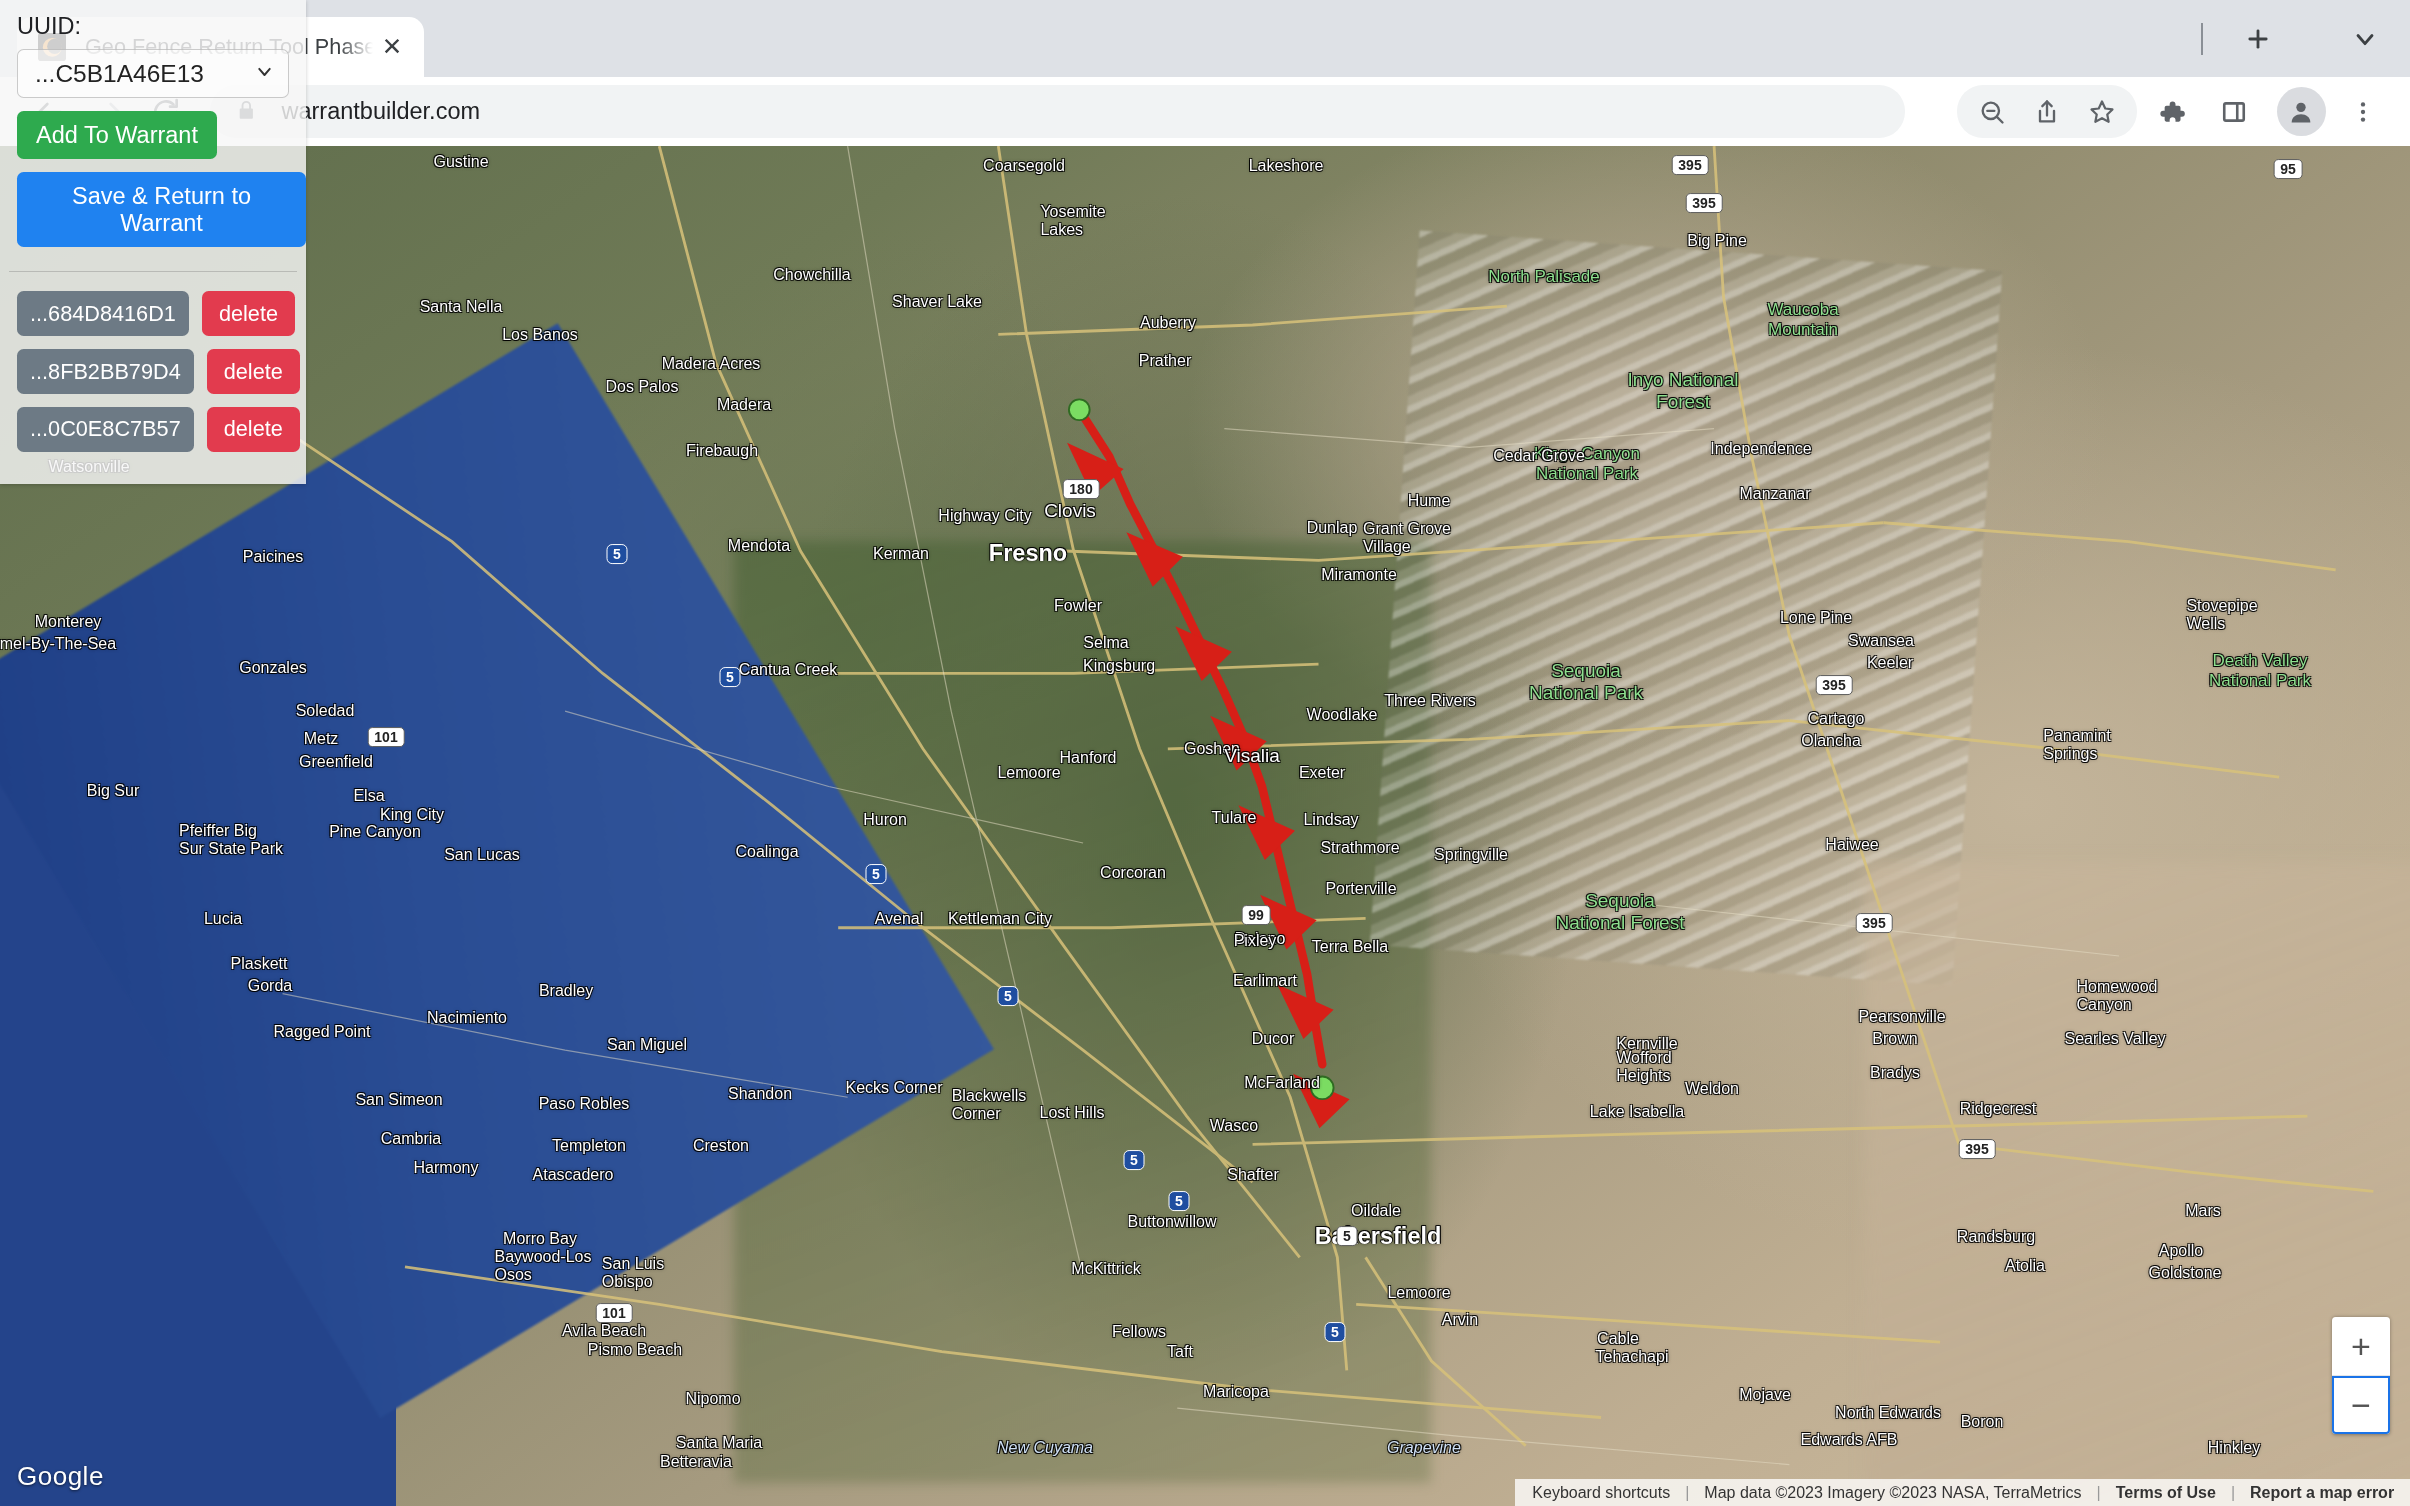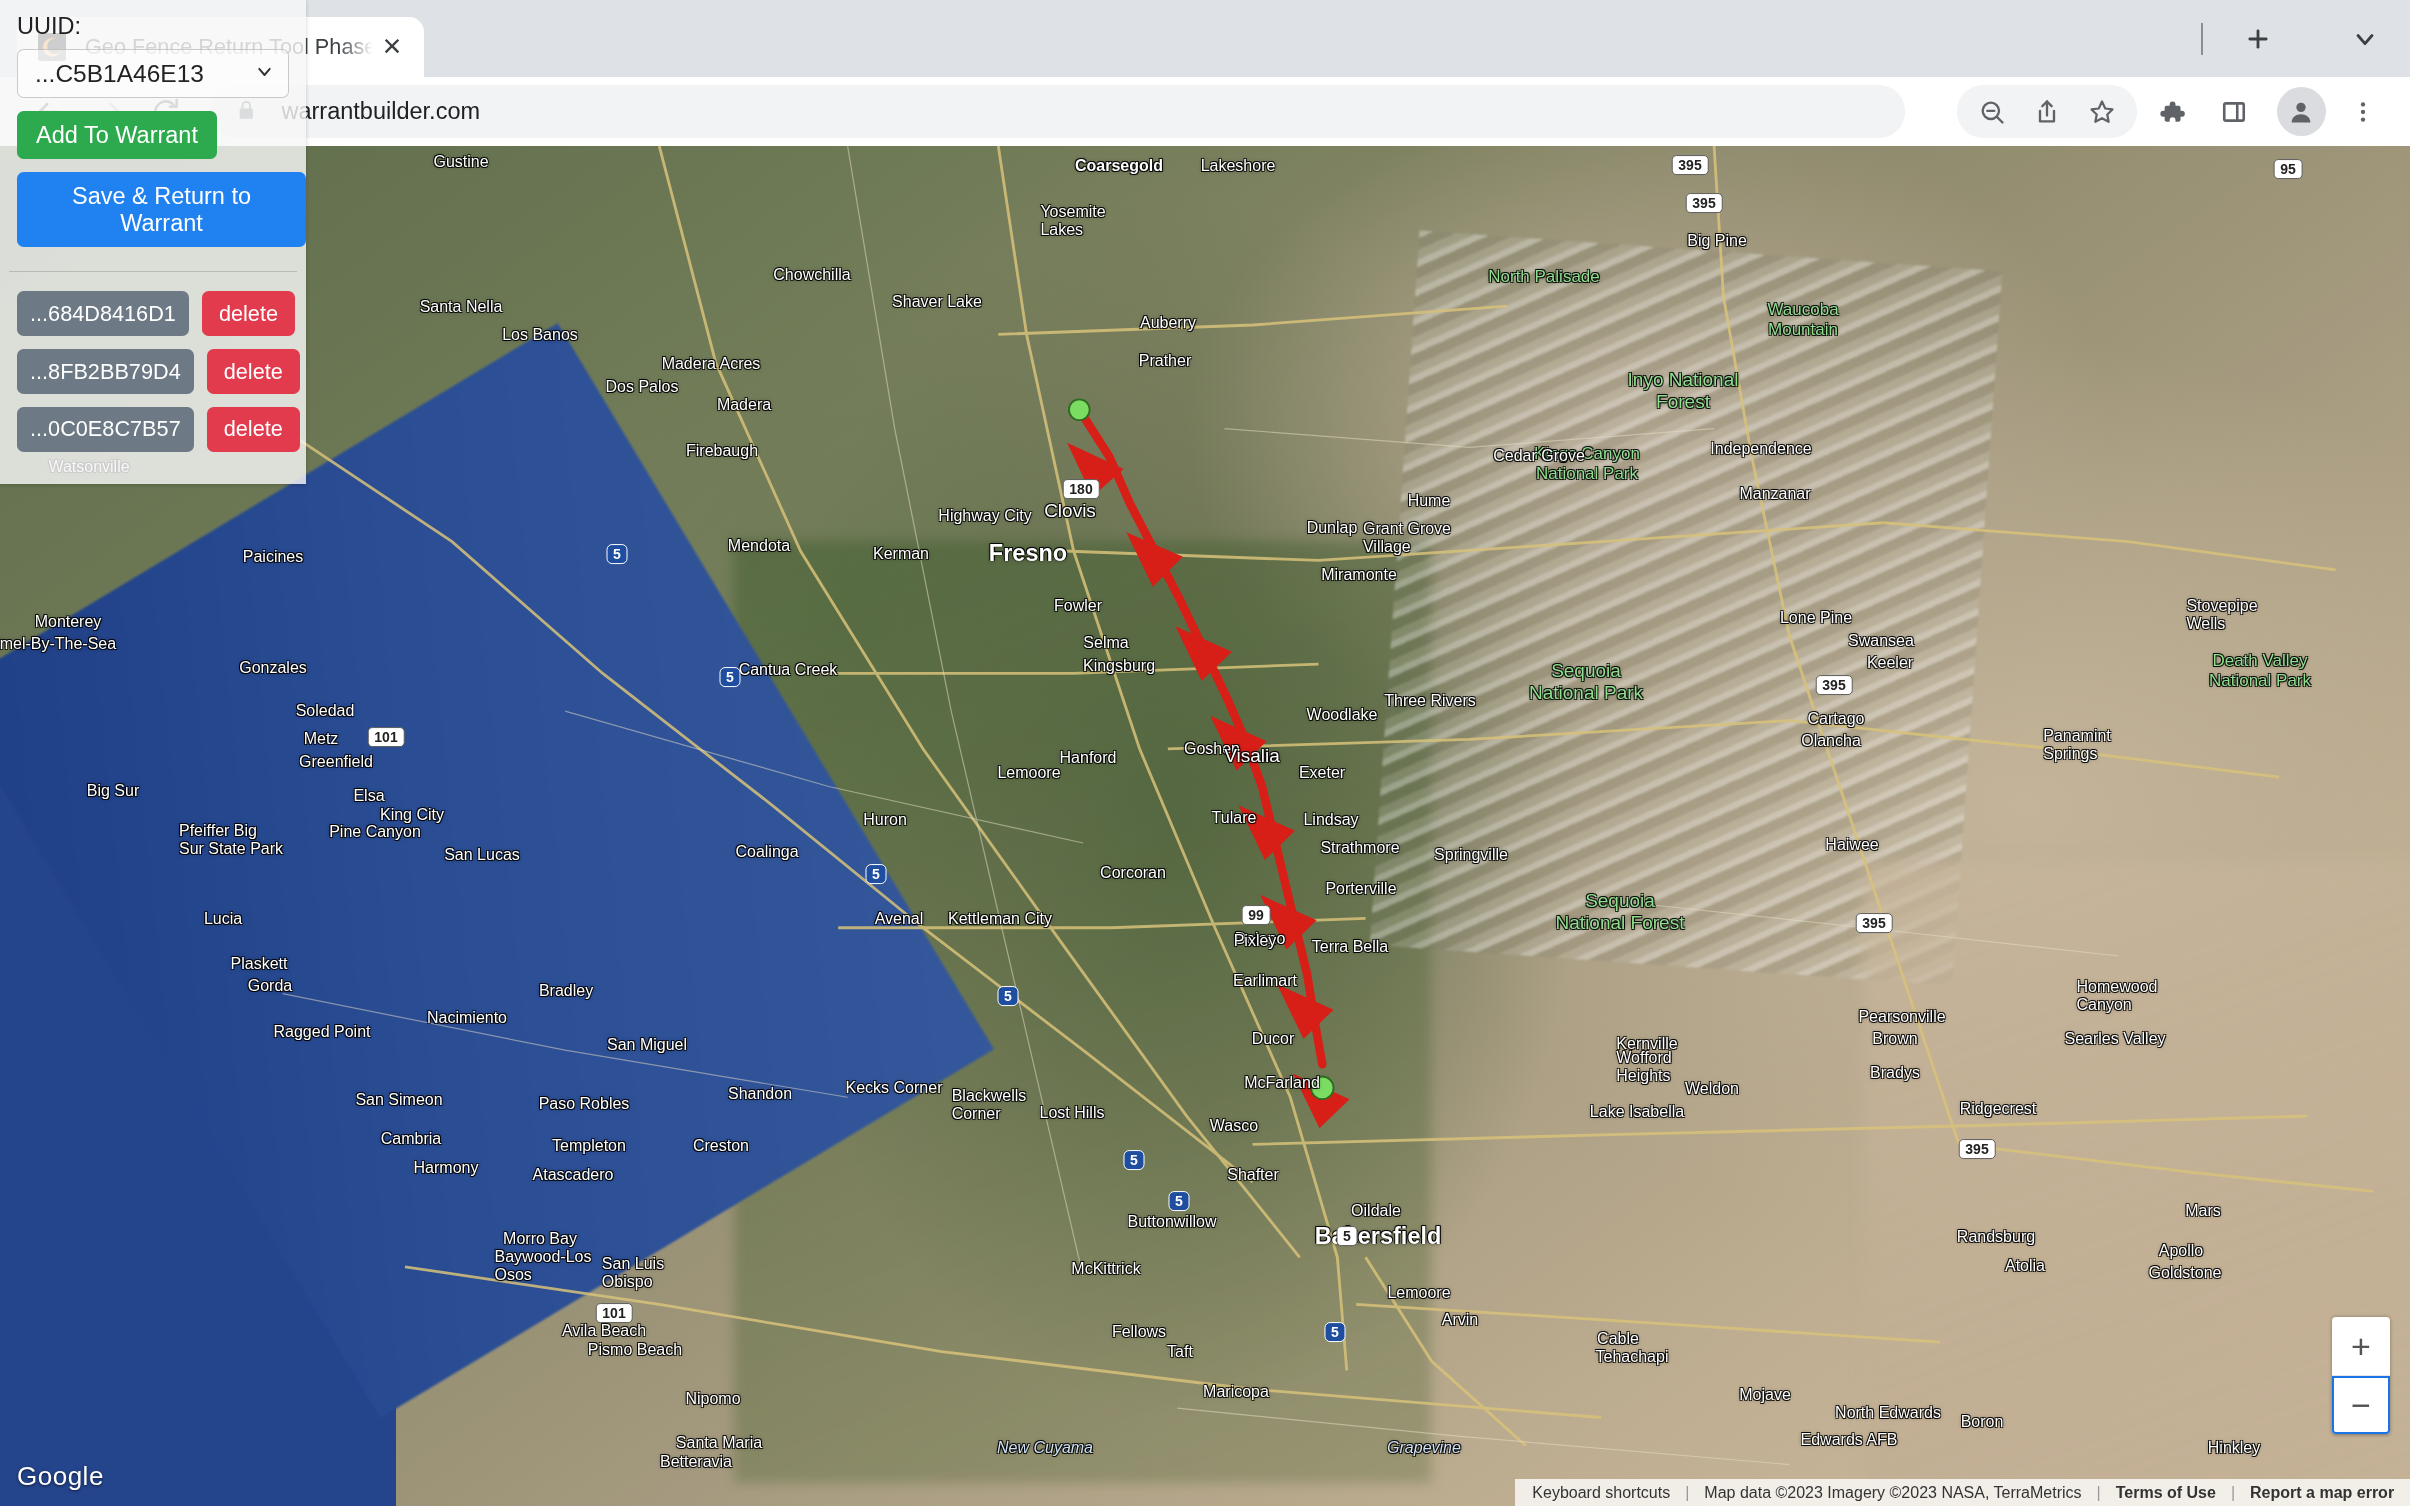--- a/index.html
+++ b/index.html
@@ -477,22 +477,22 @@
         <polygon points="1315,700 1375,727 1343,758"></polygon>
         <polygon points="1338,795 1398,822 1366,853"></polygon>
         <polygon points="1356,890 1416,917 1384,948"></polygon>
         <polygon points="1373,985 1433,1012 1401,1043"></polygon>
       </g>
       <circle cx="1146" cy="280" r="11" fill="#7bdc62" stroke="#2f6b22" stroke-width="2"></circle>
       <circle cx="1404" cy="1000" r="12" fill="#7bdc62" stroke="#2f6b22" stroke-width="2"></circle>
     </svg>
 
     <div id="map-labels">
-        <div class="lbl " style="left: 1119px; top: 20.4px; font-weight: bold;">Coarsegold</div>
-        <div class="lbl " style="left: 1234px; top: 20.4px; padding-left: 8px;">Lakeshore</div>
+        <div class="lbl " style="left: 1024px; top: 20.4px;">Coarsegold</div>
+        <div class="lbl " style="left: 1282px; top: 20.4px; padding-left: 8px;">Lakeshore</div>
         <div class="lbl " style="left: 461px; top: 16.3px;">Gustine</div>
         <div class="lbl " style="left: 1073px; top: 75px;">Yosemite<br>Lakes</div>
         <div class="lbl " style="left: 1717px; top: 95px;">Big Pine</div>
         <div class="lbl park" style="left: 1544px; top: 131px;">North Palisade</div>
         <div class="lbl park" style="left: 1803px; top: 174px;">Waucoba<br>Mountain</div>
         <div class="lbl " style="left: 461px; top: 161px;">Santa Nella</div>
         <div class="lbl " style="left: 812px; top: 129px;">Chowchilla</div>
         <div class="lbl " style="left: 937px; top: 156px;">Shaver Lake</div>
         <div class="lbl " style="left: 1168px; top: 177px;">Auberry</div>
         <div class="lbl " style="left: 540px; top: 189px;">Los Banos</div>

